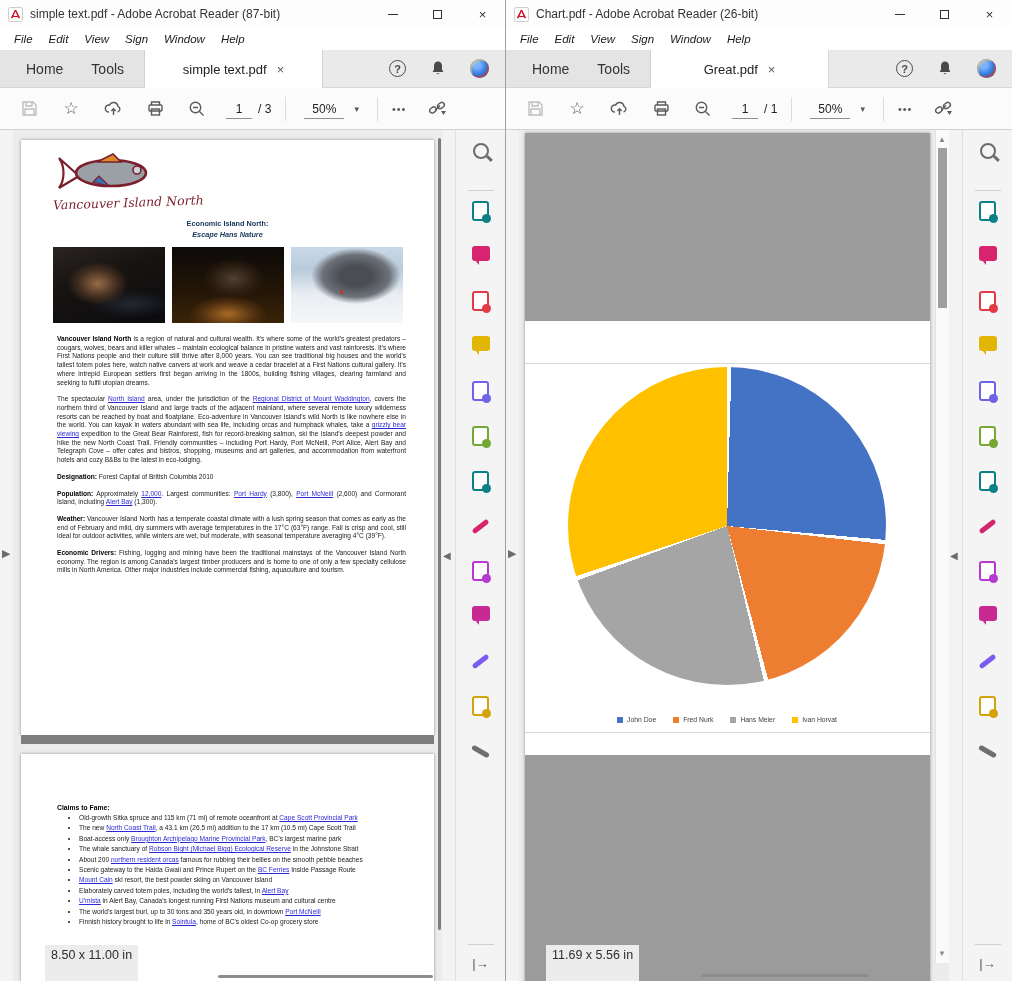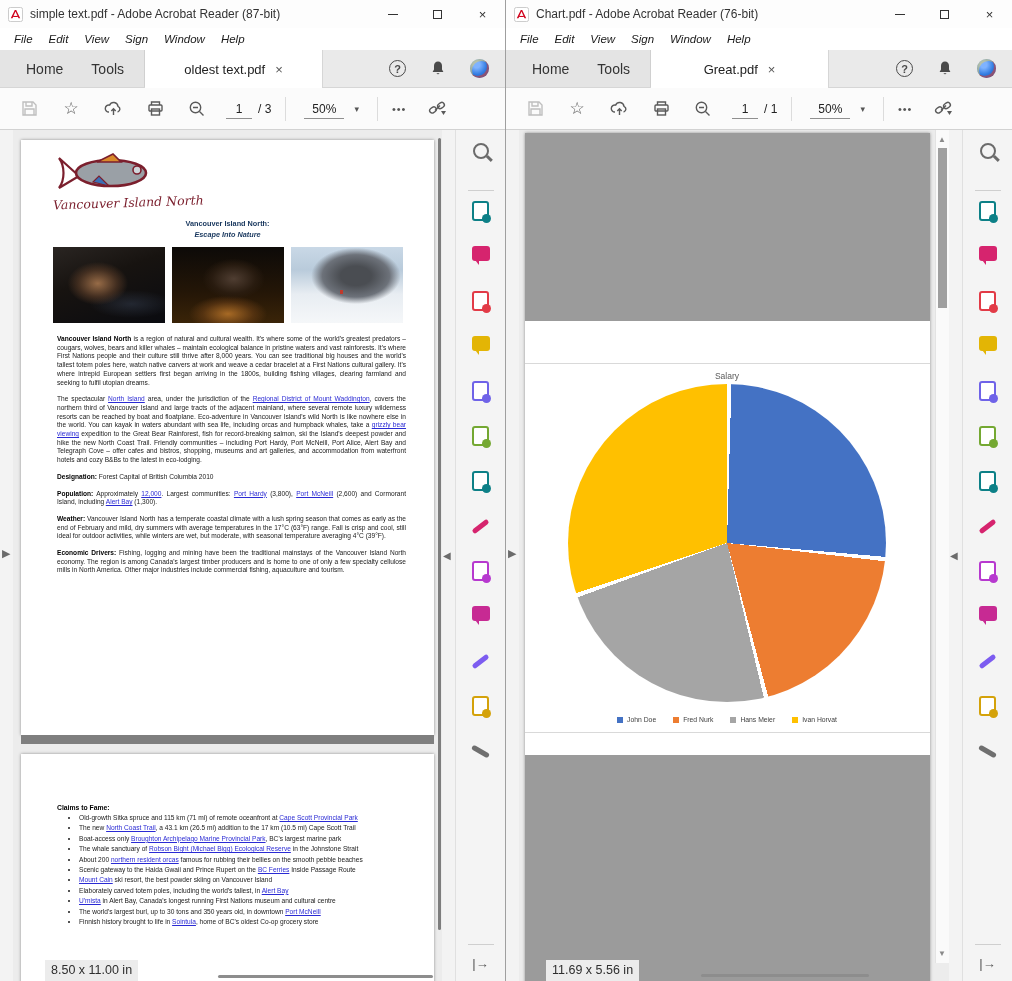--- a/index.html
+++ b/index.html
@@ -75,21 +75,21 @@
   .ic-doc { width:17px; height:20px; border:2.2px solid; border-radius:3px; background:#fff; position:relative; }
   .ic-badge { position:absolute; width:9px; height:9px; border-radius:50%; right:-4px; bottom:-4px; display:block; }
   .ic-solid { width:18px; height:15px; border-radius:3px; position:relative; }
   .ic-solid::after { content:""; position:absolute; left:3px; bottom:-4px; border-left:4px solid transparent; border-top:5px solid; border-top-color:inherit; }
   .ic-pen { width:19px; height:5px; border-radius:2.5px; transform:rotate(-38deg); margin-top:8px; }
   .ic-wrench { transform:rotate(30deg); }
   .rail-expand { position:absolute; bottom:10px; left:0; right:0; text-align:center; font-size:13px; color:#555; }
   .rail-expand-bar { width:26px; border-top:1px solid #cfcfcf; position:absolute; bottom:36px; left:12px; }
 
   
-  .status-chip { position:absolute; bottom:0; height:21px; background:#ececec; color:#2e2e2e; font-size:12.5px; line-height:20px; padding:0 6px; z-index:6; }
+  .status-chip { position:absolute; bottom:0; height:36px; background:#ececec; color:#2e2e2e; font-size:12.5px; line-height:20px; padding:0 6px; z-index:6; }
   .hscroll { position:absolute; height:3px; background:#8d8d8d; border-radius:2px; z-index:6; }
 
   
   .pageL { width:413px; margin:10px auto 0 auto; background:#fff; box-shadow:0 0 3px rgba(0,0,0,.4); }
   .pageL1 { height:595px; padding-top:12px; overflow:hidden; }
   .page-gap { width:413px; height:9px; margin:0 auto; background:#7f7f7f; }
   .pageL2 { height:250px; padding-top:50px; overflow:hidden; }
 
   .logo-block { margin-left:32px; width:150px; }
   .logo-script { font-family:"DejaVu Serif", serif; font-style:italic; color:#7b1f2d; font-size:12.5px; white-space:nowrap; transform:rotate(-2deg); margin-top:-3px; }
@@ -169,21 +169,21 @@
     <span class="menu-item">Sign</span>
     <span class="menu-item">Window</span>
     <span class="menu-item">Help</span>
   </div>
   <div class="tabbar">
     <div class="home-tools">
       <span class="ht-tab">Home</span>
       <span class="ht-tab">Tools</span>
     </div>
     <div class="doc-tab">
-      <span class="doc-tab-label">oldest text.pdf</span>
+      <span class="doc-tab-label">simple text.pdf</span>
       <span class="tab-close">×</span>
     </div>
     <div class="tabbar-right">
       <span class="help-circle">?</span>
       <svg width="16" height="17" viewBox="0 0 16 17">
           <path d="M8 1.5 C5.6 1.5 4 3.3 4 5.8 L4 9.5 L2.6 12 L13.4 12 L12 9.5 L12 5.8 C12 3.3 10.4 1.5 8 1.5 Z" fill="#4a4a4a"></path>
           <path d="M6.5 13.2 a1.6 1.6 0 0 0 3 0 Z" fill="#4a4a4a"></path>
         </svg>
       <span class="avatar"></span>
     </div>
@@ -243,22 +243,22 @@
         <div class="logo-block">
           <svg width="100" height="42" viewBox="0 0 100 42">
             <path d="M6 6 C12 14 12 28 6 36 L26 24 Z" fill="#ffffff" stroke="#7b1f2d" stroke-width="2.2"></path>
             <ellipse cx="58" cy="21" rx="35" ry="13" fill="#9aa0a6" stroke="#7b1f2d" stroke-width="2.6"></ellipse>
             <path d="M44 10 L60 2 L68 10 Z" fill="#d98a2b" stroke="#7b1f2d" stroke-width="1.6"></path>
             <path d="M40 30 L56 34 L46 24 Z" fill="#3b6fb5" stroke="#7b1f2d" stroke-width="1.2"></path>
             <circle cx="84" cy="18" r="4" fill="#cfd6da" stroke="#7b1f2d" stroke-width="1.6"></circle>
           </svg>
           <div class="logo-script">Vancouver Island North</div>
         </div>
-        <div class="doc-title1">Vancouver Island North:</div>
-        <div class="doc-title2">Escape Into Nature</div>
+        <div class="doc-title1">Economic Island North:</div>
+        <div class="doc-title2">Escape Hans Nature</div>
         <div class="photo-row">
           <div class="photo photo-bear"></div>
           <div class="photo photo-totem"></div>
           <div class="photo photo-mtn"></div>
         </div>
         <div class="page1-text" id="page1-paras">
             <div class="para"><span class="tb">Vancouver Island North</span><span> is a region of natural and cultural wealth.  It's where some of the world's greatest predators – cougars, wolves, bears and killer whales – maintain ecological balance in pristine waters and vast rainforests.  It's where First Nations people and their culture still thrive after 8,000 years.  You can see traditional big houses and the world's tallest totem poles here, watch native carvers at work and weave a cedar bracelet at a First Nations cultural gallery. It's where intrepid European settlers first began arriving in the 1800s, building fishing villages, clearing farmland and seeking to fulfil utopian dreams.</span></div>
             <div class="para"><span>The spectacular </span><span class="tl">North Island</span><span> area, under the jurisdiction of the </span><span class="tl">Regional District of Mount Waddington</span><span>, covers the northern third of Vancouver Island and large tracts of the adjacent mainland, where several remote luxury wilderness resorts can be reached by boat and floatplane. Eco-adventure in Vancouver Island's wild North is like nowhere else in the world.  You can kayak in waters abundant with sea life, including orcas and humpback whales, take a </span><span class="tl">grizzly bear viewing</span><span> expedition to the Great Bear Rainforest, fish for record-breaking salmon, ski the Island's deepest powder and hike the new North Coast Trail.  Friendly communities – including Port Hardy, Port McNeill, Port Alice, Alert Bay and Telegraph Cove – offer cafes and bistros, shopping, museums and art galleries, and  accommodation from waterfront hotels and cozy B&amp;Bs to the latest in eco-lodging.</span></div>
             <div class="para"><span class="tb">Designation:</span><span> Forest Capital of British Columbia 2010</span></div>
             <div class="para"><span class="tb">Population:</span><span>  Approximately </span><span class="tl">12,000</span><span>. Largest communities:  </span><span class="tl">Port Hardy</span><span> (3,800), </span><span class="tl">Port McNeill</span><span> (2,600) and Cormorant Island, including </span><span class="tl">Alert Bay</span><span> (1,300).</span></div>
@@ -354,21 +354,21 @@
   </div>
 </div>
 
 <div class="win" id="win-right">
   <div class="titlebar">
     <svg class="app-icon" viewBox="0 0 16 16">
         <rect x="0.5" y="0.5" width="15" height="15" rx="2" fill="#fff" stroke="#c8c8c8"></rect>
         <path d="M3 12 C5 8 6.5 5 7.2 3.2 L8.8 3.2 C9.5 5 11 8 13 12 L11.2 12 C10 9.4 9 7.2 8 4.9 C7 7.2 6 9.4 4.8 12 Z" fill="#d0021b"></path>
         <path d="M5.5 9.5 h5 v1.2 h-5 z" fill="#d0021b"></path>
       </svg>
-    <span class="win-title">Chart.pdf - Adobe Acrobat Reader (76-bit)</span>
+    <span class="win-title">Chart.pdf - Adobe Acrobat Reader (26-bit)</span>
     <div class="win-controls">
       <div class="win-btn">
           <span class="glyph-min"></span>
         </div>
       <div class="win-btn">
           <span class="glyph-max"></span>
         </div>
       <div class="win-btn">
           <span>×</span>
         </div>
@@ -448,21 +448,20 @@
 
   <div class="doc-wrap">
     <div class="nav-strip">
       <span class="nav-arrow">▶</span>
     </div>
     <div class="canvas">
       <div class="pageR">
         <div class="gray-block gb1"></div>
         <div class="gb-gap1"></div>
         <div class="chart-box">
-          <div class="chart-title">Salary</div>
           <div class="pie" id="pie" style="background: conic-gradient(rgb(255, 255, 255) 0deg, rgb(255, 255, 255) 1.6deg, rgb(68, 114, 196) 1.6deg, rgb(68, 114, 196) 95deg, rgb(255, 255, 255) 95deg, rgb(255, 255, 255) 96.6deg, rgb(237, 125, 49) 96.6deg, rgb(237, 125, 49) 165deg, rgb(255, 255, 255) 165deg, rgb(255, 255, 255) 166.6deg, rgb(165, 165, 165) 166.6deg, rgb(165, 165, 165) 250deg, rgb(255, 255, 255) 250deg, rgb(255, 255, 255) 251.6deg, rgb(255, 192, 0) 251.6deg, rgb(255, 192, 0) 360deg);"></div>
           <div class="legend" id="legend">
               <div class="legend-item">
                 <span class="legend-swatch" style="background: rgb(68, 114, 196);"></span>
                 <span>John Doe</span>
               </div>
               <div class="legend-item">
                 <span class="legend-swatch" style="background: rgb(237, 125, 49);"></span>
                 <span>Fred Nurk</span>
               </div>

